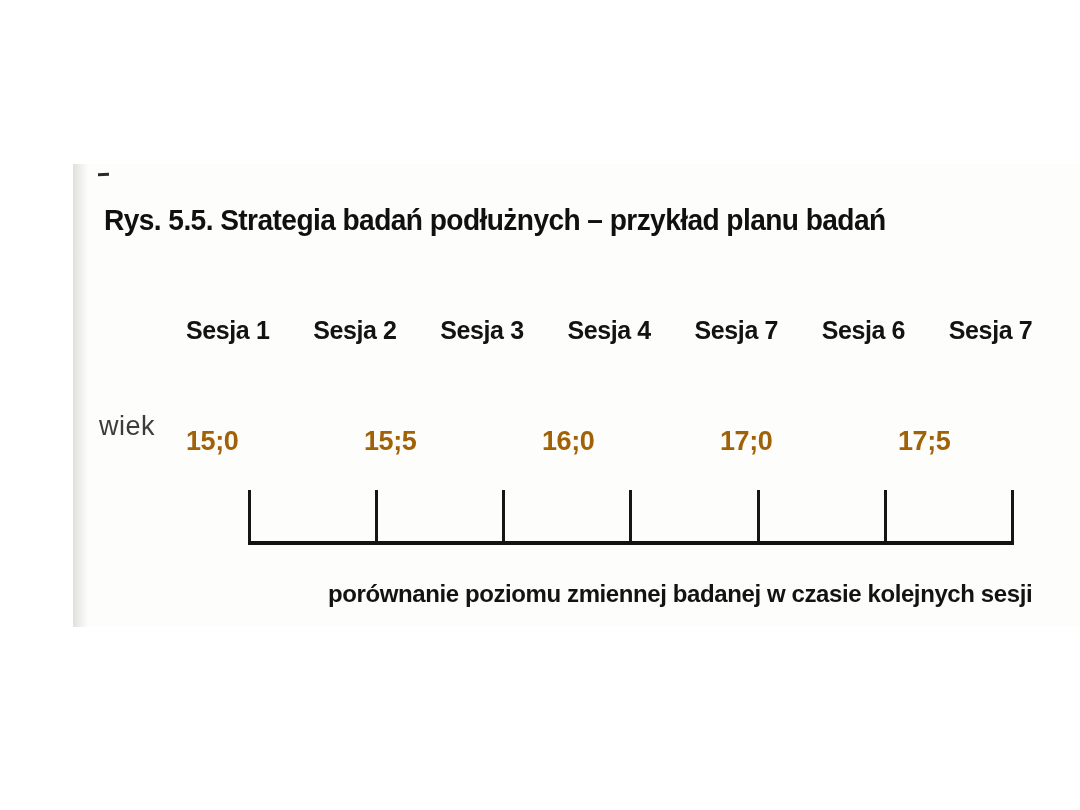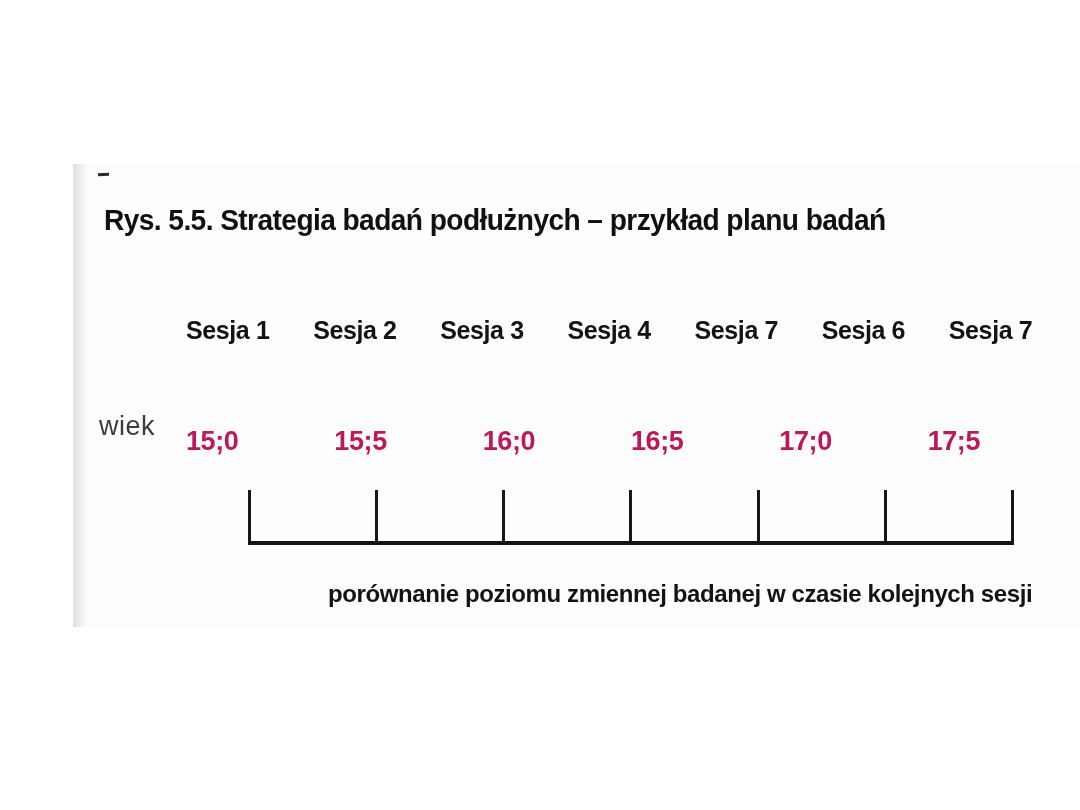--- a/index.html
+++ b/index.html
@@ -42,21 +42,21 @@
 
   .row {
     position: absolute; left: 113px; width: 890px;
     display: flex;
   }
   .row .cell {
     flex: 1 1 0;
     white-space: nowrap;
   }
   .sessions-row { top: 152px; font-size: 25px; font-weight: bold; color: #131313; letter-spacing: -0.4px; }
-  .ages-row { top: 262px; font-size: 27px; font-weight: bold; color: #be185d; letter-spacing: -0.4px; }
+  .ages-row { top: 262px; font-size: 27px; font-weight: bold; color: #a16207; letter-spacing: -0.4px; }
 
   .wiek-label {
     position: absolute; left: 26px; top: 247px;
     font-size: 27px; font-weight: 400;
     color: #3c3c3c;
     letter-spacing: 0.5px;
     text-align: right;
   }
 
   .ticks-row { top: 326px; height: 52px; }
@@ -102,21 +102,20 @@
       <div class="cell">Sesja 6</div>
       <div class="cell">Sesja 7</div>
     </div>
 
     <div class="wiek-label">wiek</div>
 
     <div class="row ages-row">
       <div class="cell">15;0</div>
       <div class="cell">15;5</div>
       <div class="cell">16;0</div>
-      <div class="cell">16;5</div>
       <div class="cell">17;0</div>
       <div class="cell">17;5</div>
     </div>
 
     <div class="row ticks-row">
       <div class="cell">
           <div class="tick"></div>
         </div>
       <div class="cell">
           <div class="tick"></div>

